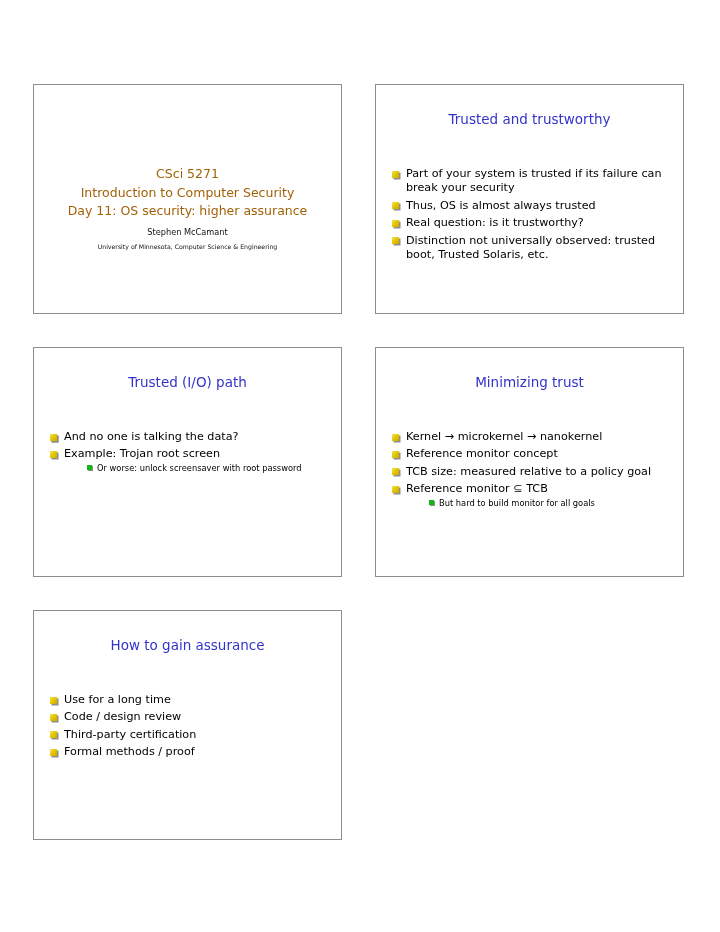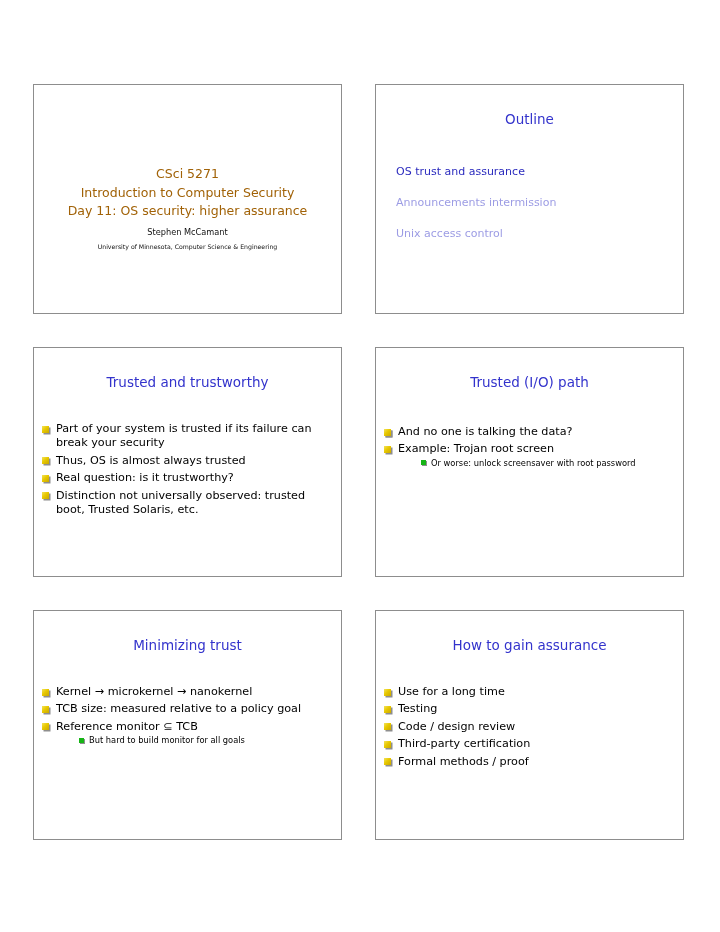--- a/index.html
+++ b/index.html
@@ -100,21 +100,21 @@
     font-size: 11px;
     line-height: 14px;
     margin-bottom: 17px;
   }
   .outline-item.active { color: #2b2bbe; }
   .outline-item.dim    { color: #9c9ce4; }
 
   
   ul.bullets {
     list-style: none;
-    margin: 0;
+    margin: 8px;
     padding: 0;
   }
   li.bullet {
     position: relative;
     padding-left: 15px;
     margin: 0 0 3px 0;
     color: #000000;
     font-size: 11.2px;
     line-height: 14.4px;
   }
@@ -163,30 +163,20 @@
     <div class="slide">
       <div class="title-slide-body">
         <div class="tl-main">CSci 5271</div>
         <div class="tl-main">Introduction to Computer Security</div>
         <div class="tl-main">Day 11: OS security: higher assurance</div>
         <div class="tl-author">Stephen McCamant</div>
         <div class="tl-affil">University of Minnesota, Computer Science &amp; Engineering</div>
       </div>
     </div>
 
-    <div class="slide">
-      <div class="slide-title">Outline</div>
-      <div class="slide-body">
-        <div class="outline-list">
-          <div class="outline-item active">OS trust and assurance</div>
-          <div class="outline-item dim">Announcements intermission</div>
-          <div class="outline-item dim">Unix access control</div>
-        </div>
-      </div>
-    </div>
 
     <div class="slide">
       <div class="slide-title">Trusted and trustworthy</div>
       <div class="slide-body">
         <ul class="bullets">
           <li class="bullet">
             <span class="marker"></span>
             <span>Part of your system is trusted if its failure can break your security</span>
           </li>
           <li class="bullet">
@@ -233,20 +223,24 @@
     <div class="slide">
       <div class="slide-title">Minimizing trust</div>
       <div class="slide-body">
         <ul class="bullets">
           <li class="bullet">
             <span class="marker"></span>
             <span>Kernel → microkernel → nanokernel</span>
           </li>
           <li class="bullet">
             <span class="marker"></span>
+            <span>Reference monitor concept</span>
+          </li>
+          <li class="bullet">
+            <span class="marker"></span>
             <span>TCB size: measured relative to a policy goal</span>
           </li>
           <li class="bullet tight">
             <span class="marker"></span>
             <span>Reference monitor ⊆ TCB</span>
             <ul class="subbullets">
               <li class="subbullet">
                 <span class="marker"></span>
                 <span>But hard to build monitor for all goals</span>
               </li>
@@ -259,24 +253,20 @@
     <div class="slide">
       <div class="slide-title">How to gain assurance</div>
       <div class="slide-body">
         <ul class="bullets">
           <li class="bullet">
             <span class="marker"></span>
             <span>Use for a long time</span>
           </li>
           <li class="bullet">
             <span class="marker"></span>
-            <span>Testing</span>
-          </li>
-          <li class="bullet">
-            <span class="marker"></span>
             <span>Code / design review</span>
           </li>
           <li class="bullet">
             <span class="marker"></span>
             <span>Third-party certification</span>
           </li>
           <li class="bullet">
             <span class="marker"></span>
             <span>Formal methods / proof</span>
           </li>

